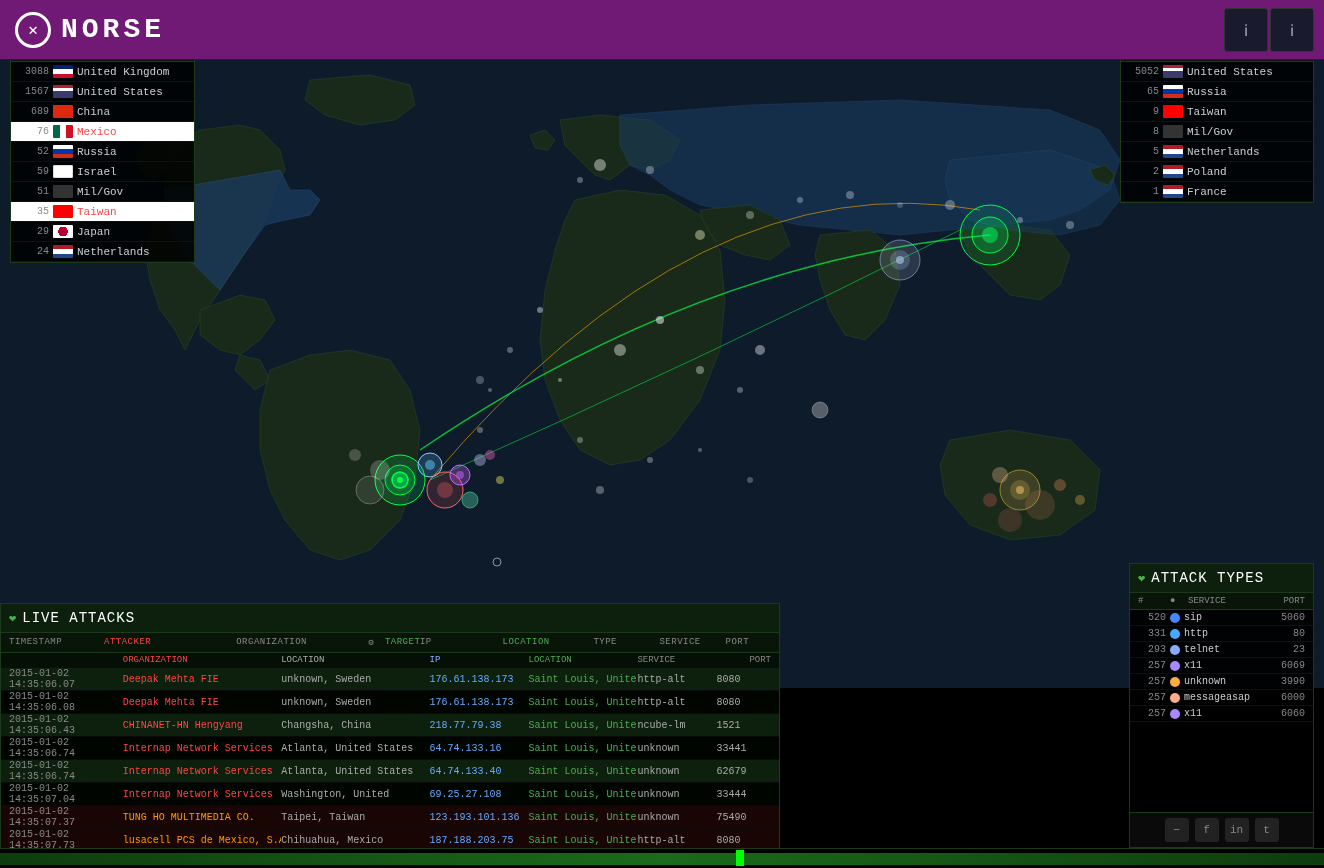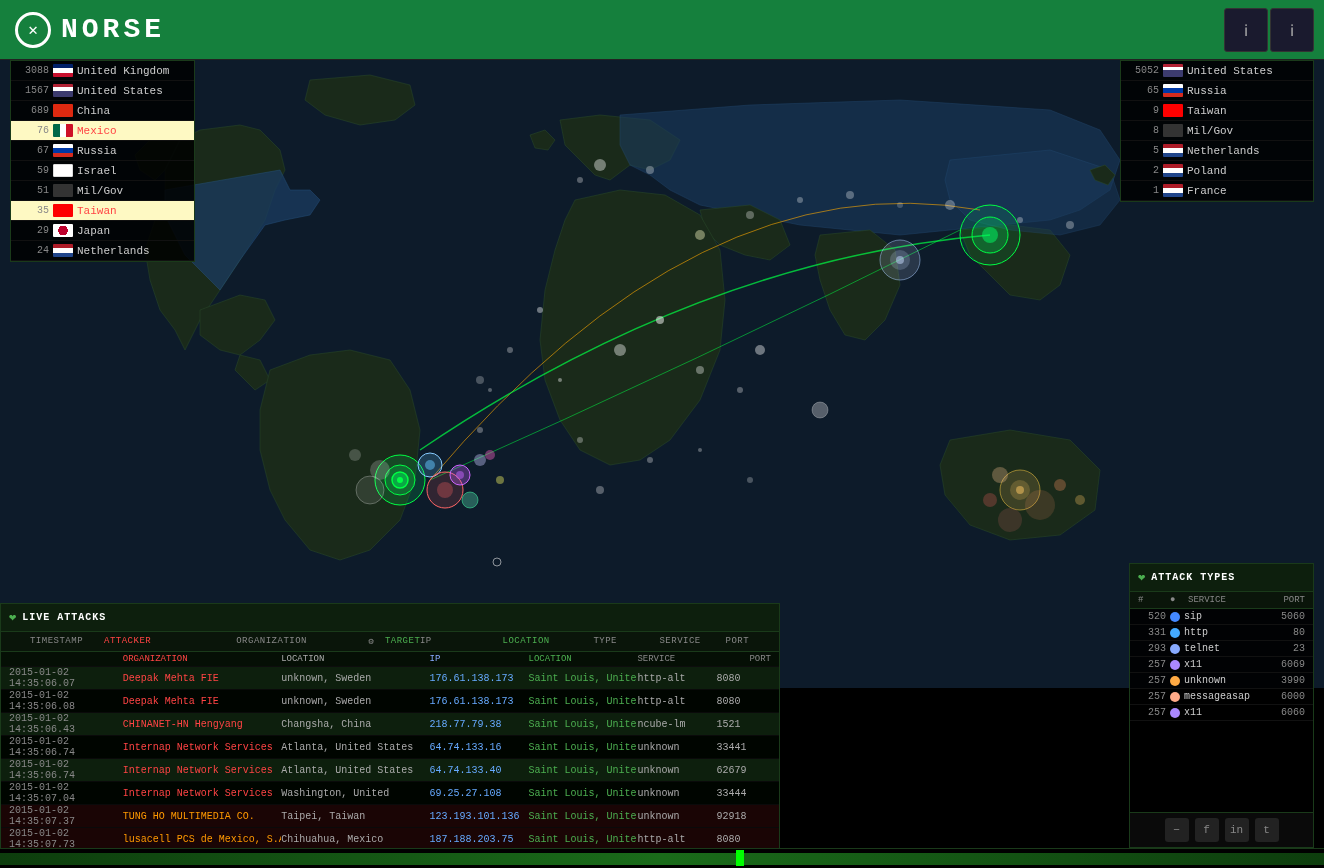--- a/index.html
+++ b/index.html
@@ -13,21 +13,21 @@
       overflow: hidden;
       position: relative;
     }
 
     
     #header {
       position: absolute;
       top: 0; left: 0;
       width: 1324px;
       height: 60px;
-      background: #15803d;
+      background: #701a75;
       display: flex;
       align-items: center;
       border-bottom: 1px solid #222;
       z-index: 10;
     }
     #logo {
       display: flex;
       align-items: center;
       padding: 0 15px;
     }
@@ -100,22 +100,22 @@
       align-items: center;
       gap: 6px;
       border-bottom: 1px solid #1a3a1a;
     }
     .panel-header-icon {
       color: #4CAF50;
       font-size: 12px;
     }
     .panel-header-title {
       color: #fff;
-      font-size: 10px;
-      font-weight: bold;
+      font-size: 14px;
+      font-weight: normal;
       letter-spacing: 1px;
     }
     .panel-col-headers {
       display: flex;
       align-items: center;
       padding: 4px 8px;
       background: #0a150a;
       border-bottom: 1px solid #1a3a1a;
       gap: 4px;
     }
@@ -123,21 +123,21 @@
     .col-flag { width: 20px; }
     .col-country { color: #aaa; font-size: 10px; letter-spacing: 1px; }
     .origins-row {
       display: flex;
       align-items: center;
       padding: 3px 8px;
       border-bottom: 1px solid #111;
       gap: 4px;
       cursor: pointer;
     }
-    .origins-row.active-red { background: #fef9c3; }
+    .origins-row.active-red { background: #ffffff; }
     .row-count { width: 30px; color: #888; font-size: 10px; text-align: right; }
     .row-flag { width: 20px; height: 13px; display: inline-block; }
     .row-country { font-size: 11px; }
 
     
     #attack-targets {
       position: absolute;
       top: 10px; right: 10px;
       width: 194px;
       background: rgba(0,0,0,0.85);
@@ -166,21 +166,21 @@
     }
     .table-col-headers {
       display: flex;
       padding: 4px 8px;
       background: #0a150a;
       border-bottom: 1px solid #1a3a1a;
       color: #888;
       font-size: 9px;
       letter-spacing: 0.5px;
     }
-    .col-timestamp { width: 115px; text-align: center; }
+    .col-timestamp { width: 115px; }
     .col-attacker-org { width: 160px; }
     .col-target-ip { width: 100px; }
     .col-type-svc { width: 80px; }
     .col-type-port { width: 55px; }
     .attack-row {
       display: flex;
       padding: 0 8px;
       border-bottom: 1px solid #0a0a0a;
       font-size: 10px;
       align-items: center;
@@ -467,21 +467,21 @@
     <span class="row-count">689</span>
     <span class="row-flag" style="width:20px;height:13px;display:inline-block;background:#de2910;border-radius:1px;"></span>
     <span class="row-country" style="color:#ccc">China</span>
   </div>
       <div class="origins-row active-red">
     <span class="row-count">76</span>
     <span class="row-flag" style="width:20px;height:13px;display:inline-block;background:linear-gradient(90deg,#006847 33%,#fff 33%,#fff 66%,#ce1126 66%);border-radius:1px;"></span>
     <span class="row-country" style="color:#ff4444">Mexico</span>
   </div>
       <div class="origins-row">
-    <span class="row-count">67</span>
+    <span class="row-count">52</span>
     <span class="row-flag" style="width:20px;height:13px;display:inline-block;background:linear-gradient(#fff 33%,#0039A6 33%,#0039A6 66%,#D52B1E 66%);border-radius:1px;"></span>
     <span class="row-country" style="color:#ccc">Russia</span>
   </div>
       <div class="origins-row">
     <span class="row-count">59</span>
     <span class="row-flag" style="width:20px;height:13px;display:inline-block;background:#fff;border:1px solid #ddd;border-radius:1px;"></span>
     <span class="row-country" style="color:#ccc">Israel</span>
   </div>
       <div class="origins-row">
     <span class="row-count">51</span>
@@ -636,21 +636,21 @@
     <span class="svc">unknown</span>
     <span class="port">33444</span>
   </div>
       <div class="attack-row red-highlight">
     <span class="ts">2015-01-02  14:35:07.37</span>
     <span class="org" style="color:#ff9900;width:160px;overflow:hidden;white-space:nowrap;">TUNG HO MULTIMEDIA CO.</span>
     <span class="loc">Taipei, Taiwan</span>
     <span class="ip">123.193.101.136</span>
     <span class="tloc">Saint Louis, United</span>
     <span class="svc">unknown</span>
-    <span class="port">92918</span>
+    <span class="port">75490</span>
   </div>
       <div class="attack-row red-highlight">
     <span class="ts">2015-01-02  14:35:07.73</span>
     <span class="org" style="color:#ff9900;width:160px;overflow:hidden;white-space:nowrap;">lusacell PCS de Mexico, S.A.</span>
     <span class="loc">Chihuahua, Mexico</span>
     <span class="ip">187.188.203.75</span>
     <span class="tloc">Saint Louis, United</span>
     <span class="svc">http-alt</span>
     <span class="port">8080</span>
   </div>

